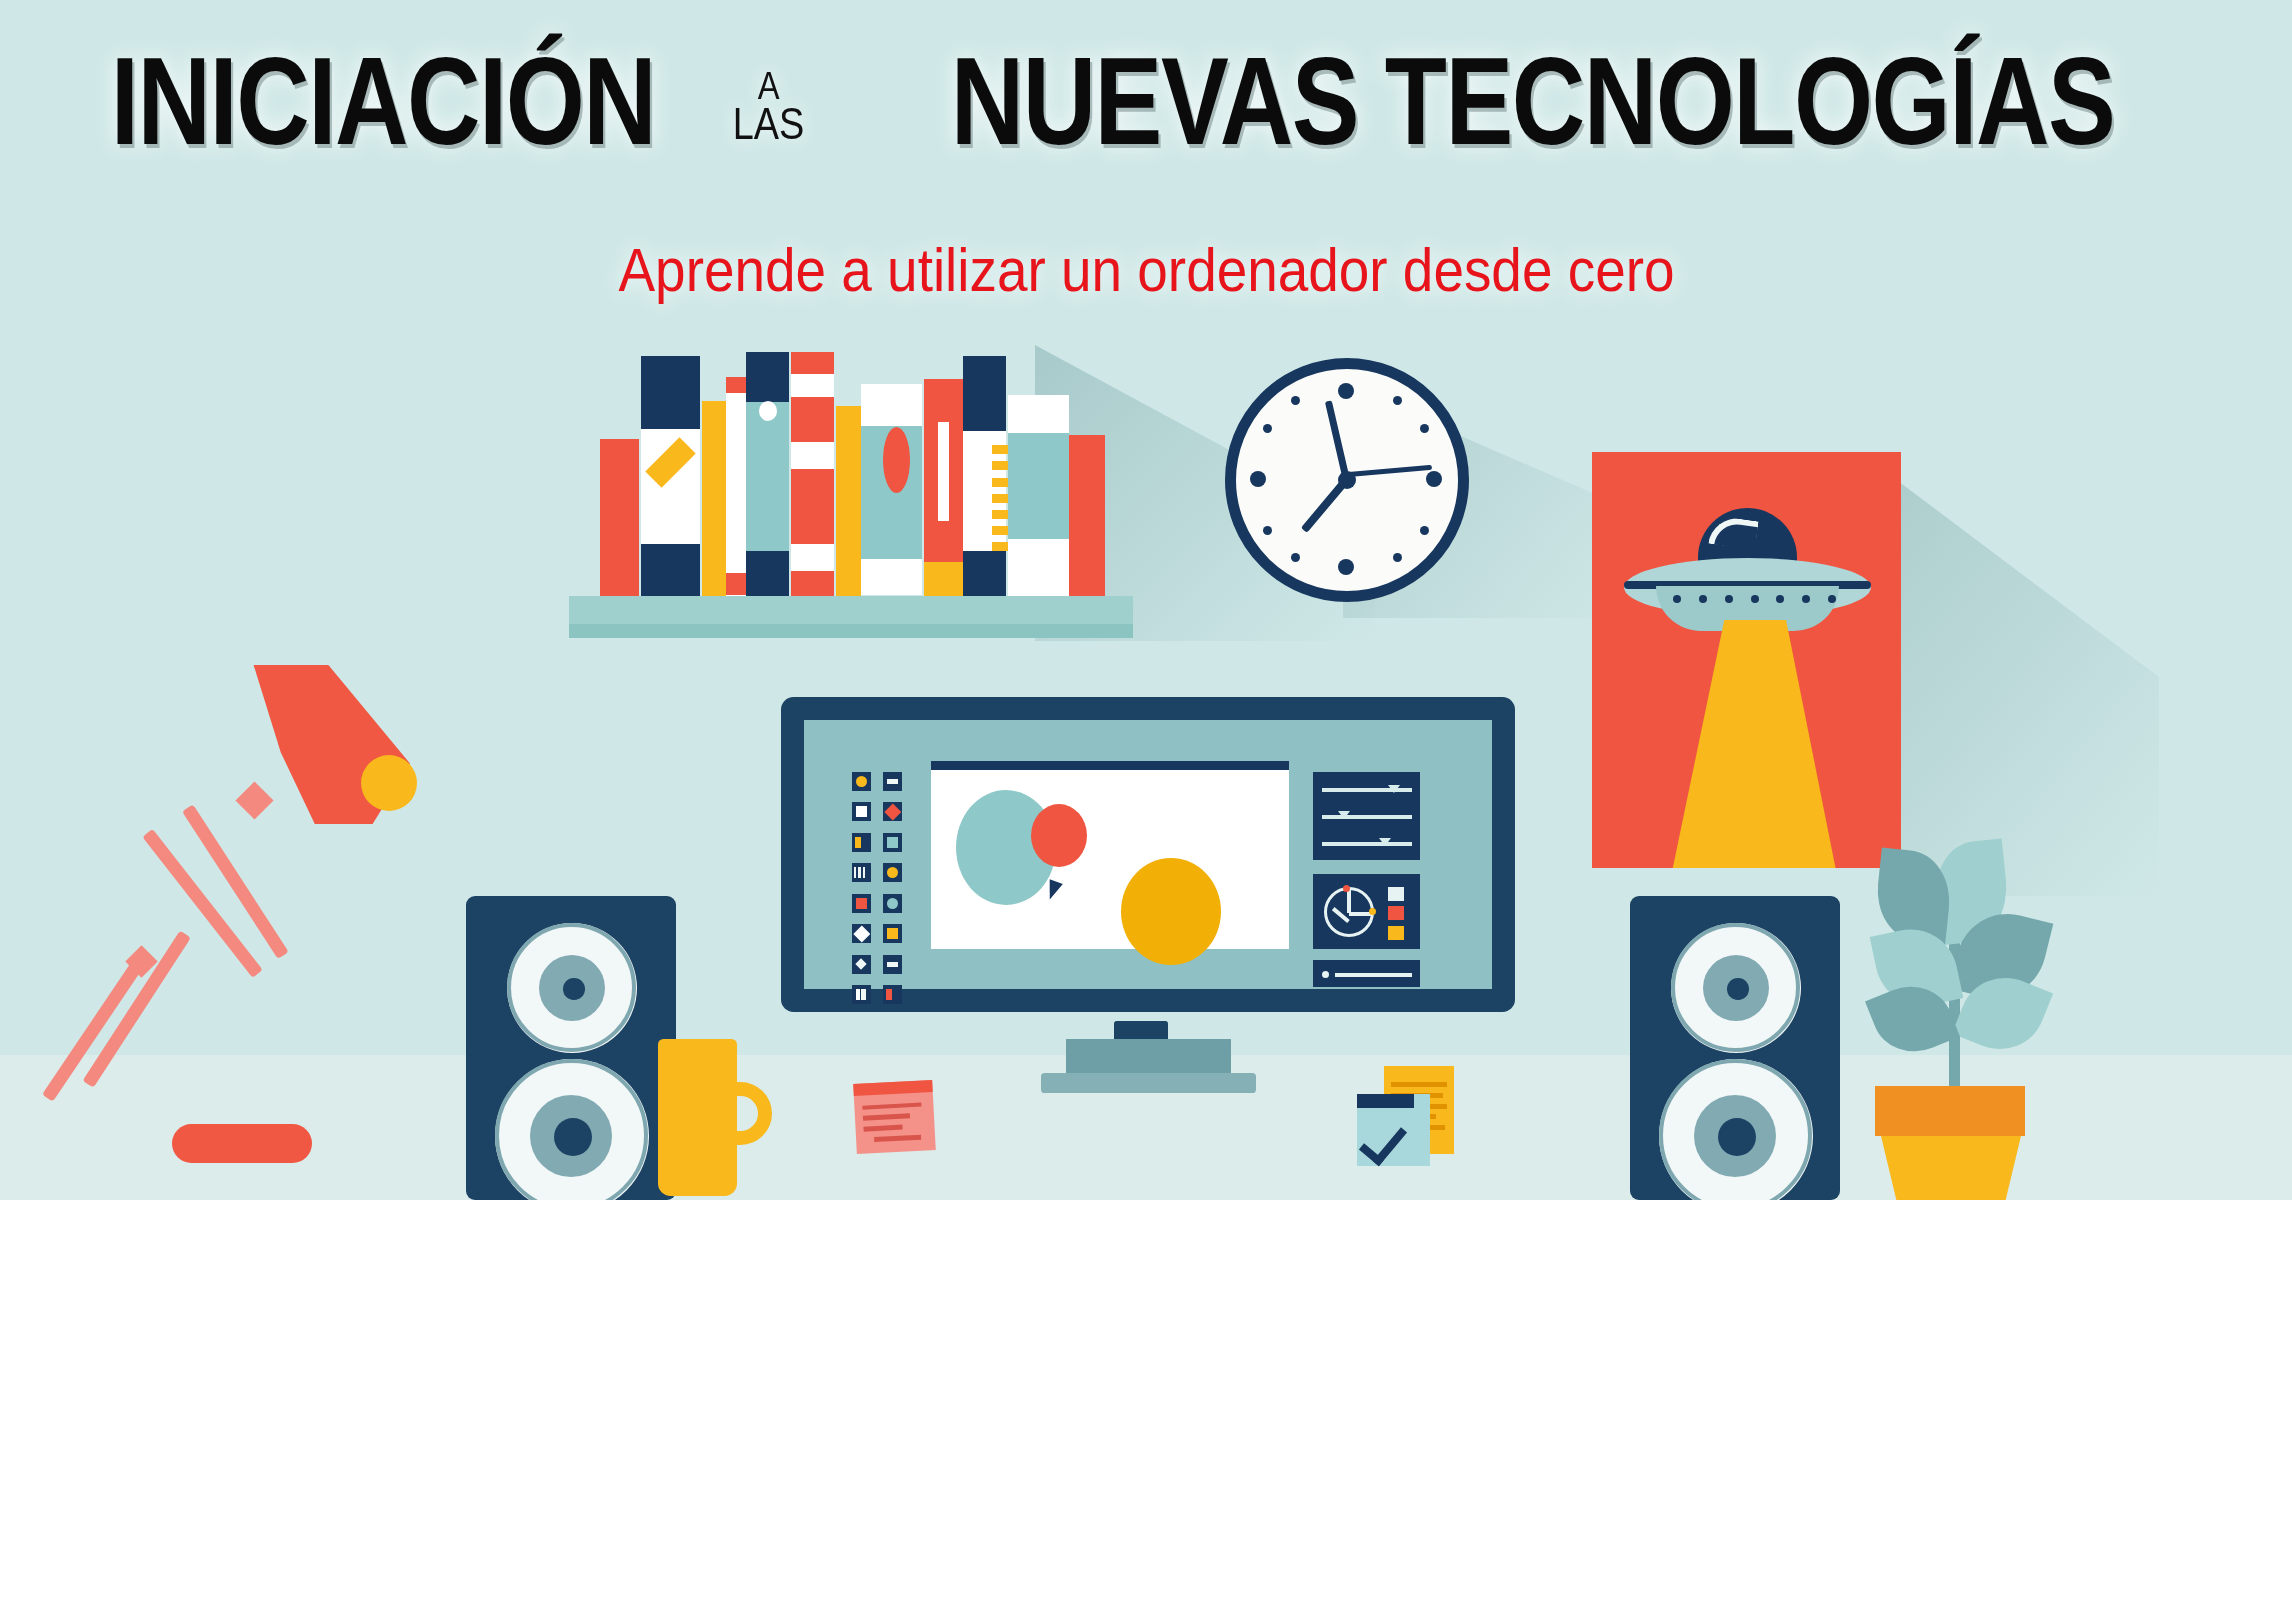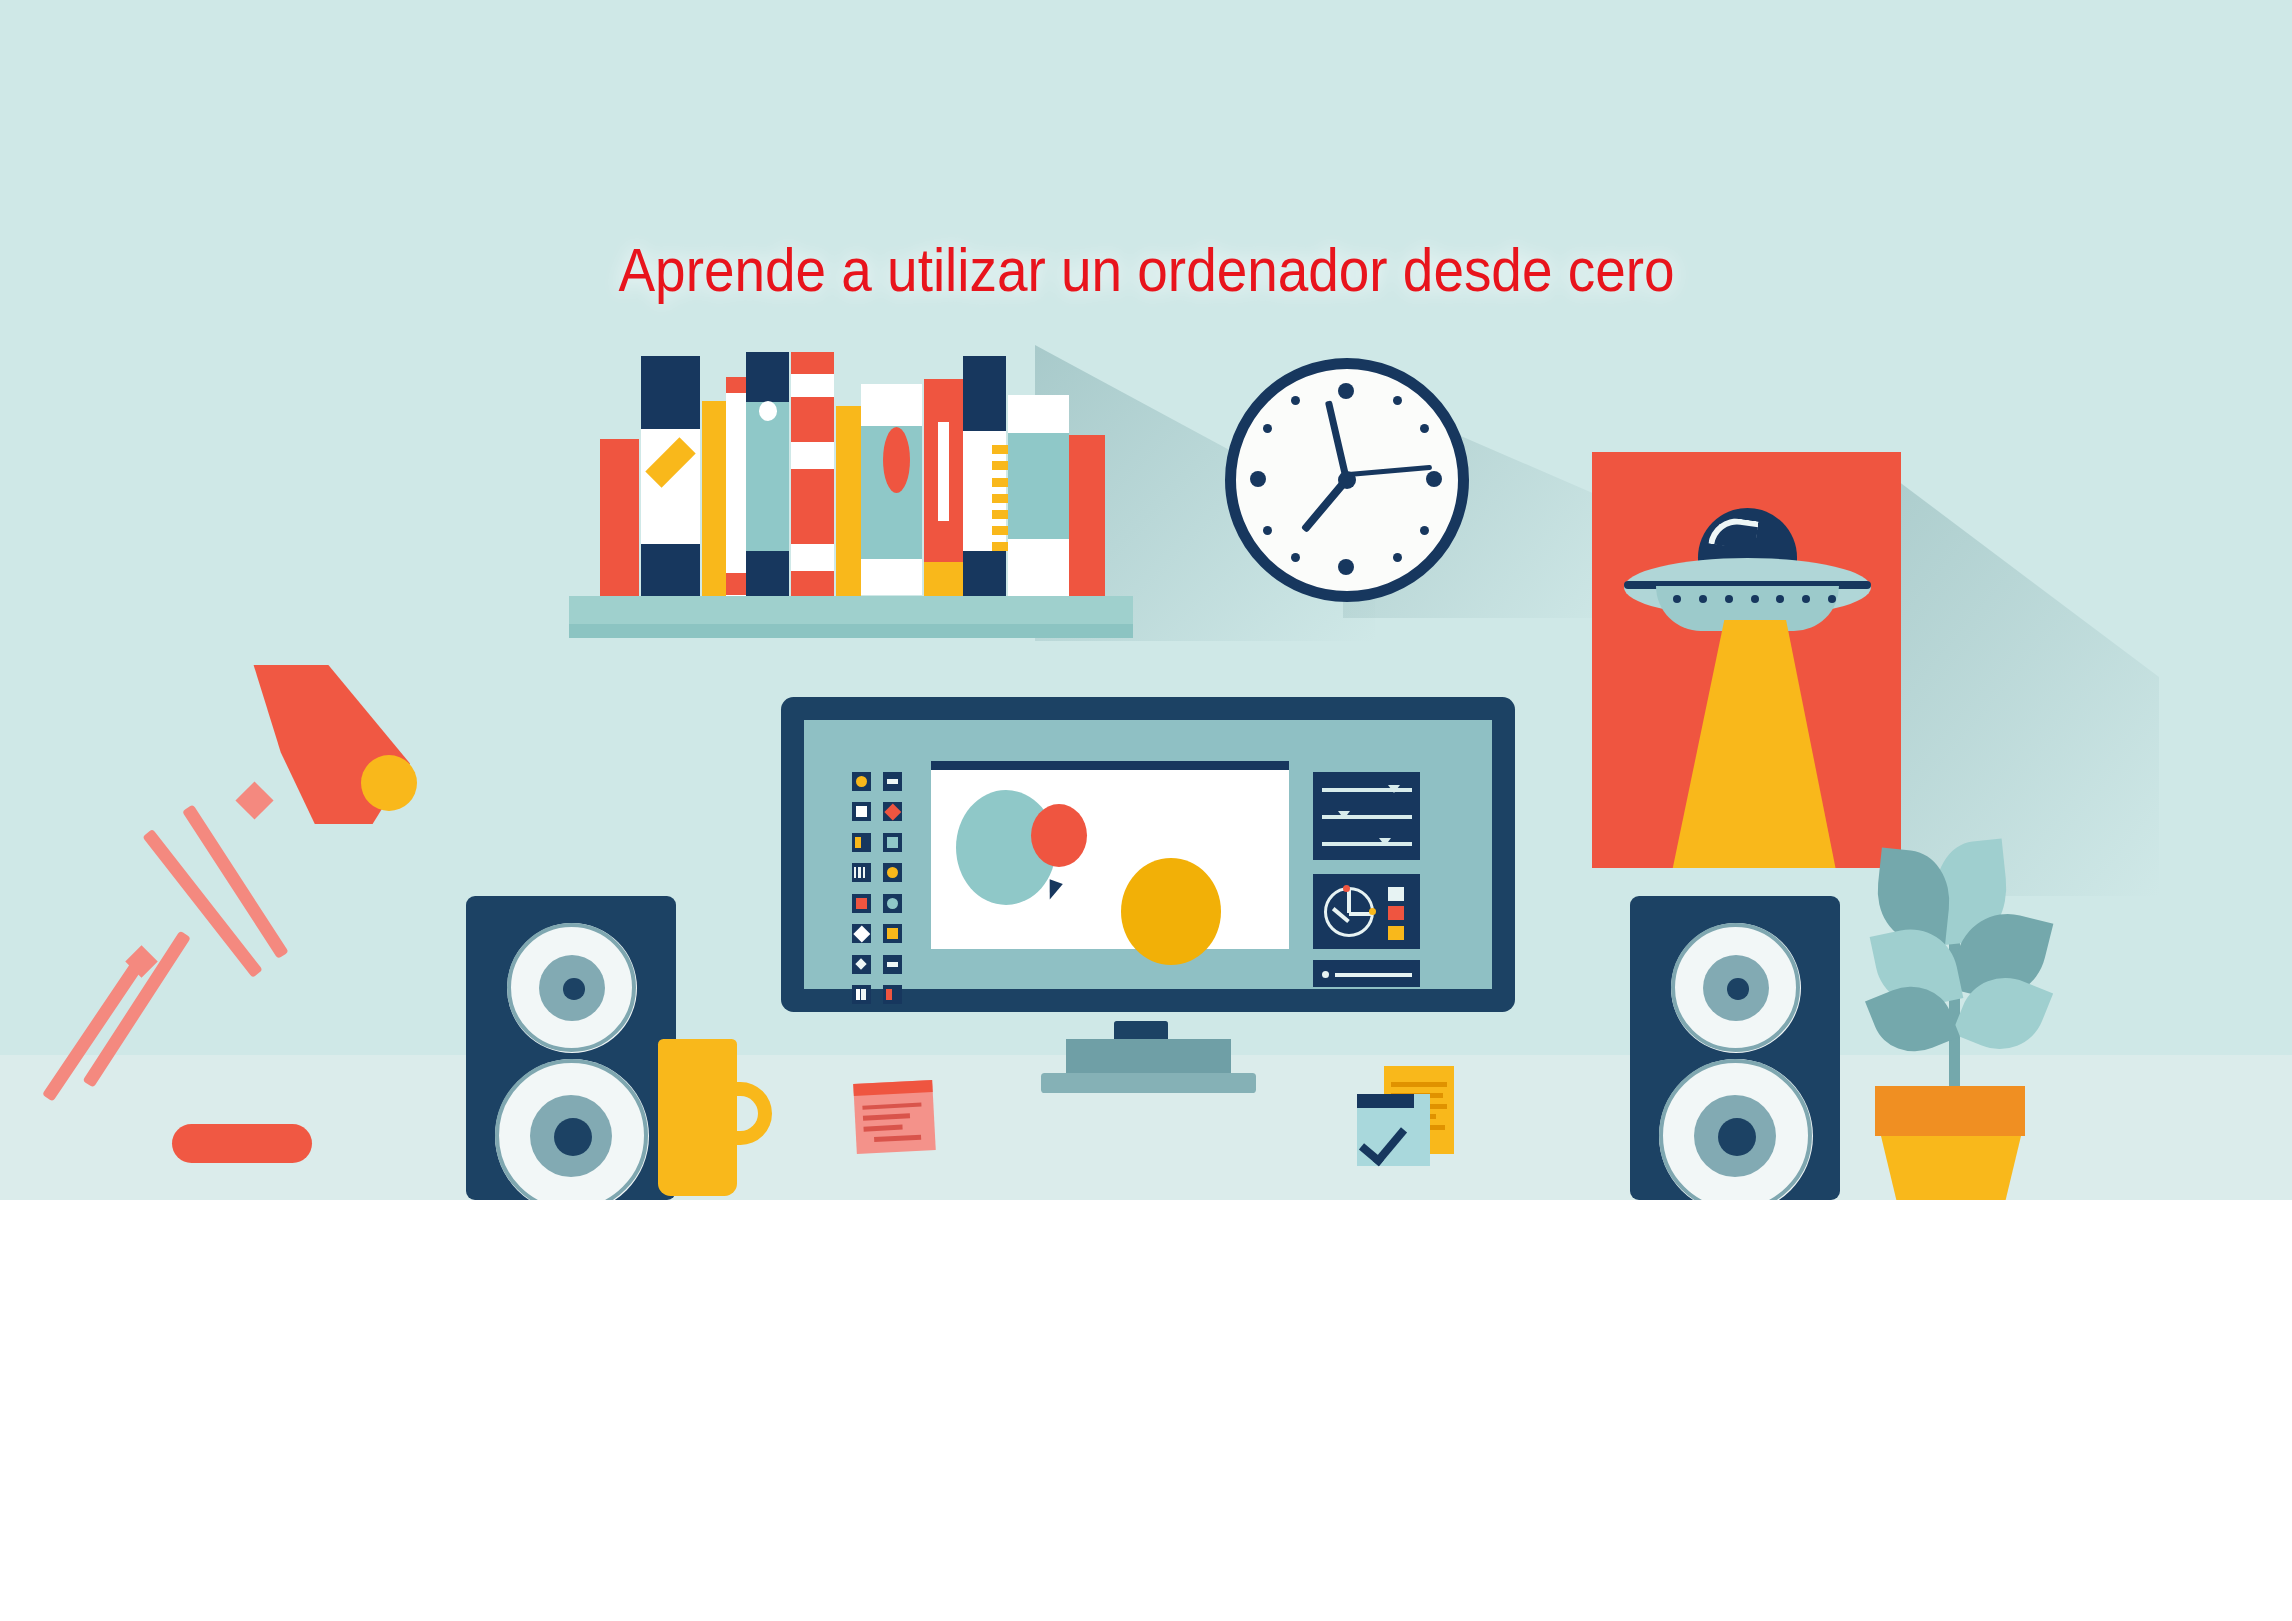--- a/index.html
+++ b/index.html
@@ -397,20 +397,23 @@
       <div style="position:absolute;left:7.2px;top:38px;width:56px;height:4.5px;background:#e09200;"></div>
       <div style="position:absolute;left:7.2px;top:48px;width:45px;height:4.5px;background:#e09200;"></div>
       <div style="position:absolute;left:7.2px;top:59px;width:54px;height:4.5px;background:#e09200;"></div>
     </div>
 
     <div id="note-check">
       <div style="position:absolute;left:0;top:0;width:57px;height:14.3px;background:#17375e;"></div>
       <div style="position:absolute;left:12.5px;top:25px;width:18px;height:36px;border-right:8px solid #17375e;border-bottom:8px solid #17375e;transform:rotate(40deg);"></div>
     </div>
 
+    <div id="title-wrap">
+      <span class="title-main">INICIACIÓN</span><span class="title-alas"><span class="l1">A</span><span class="l2">LAS</span></span><span class="title-main">NUEVAS TECNOLOGÍAS</span>
+    </div>
     <div id="subtitle">Aprende a utilizar un ordenador desde cero</div>
   </div>
 
   <div id="info">
 
     
 
     
 
     

